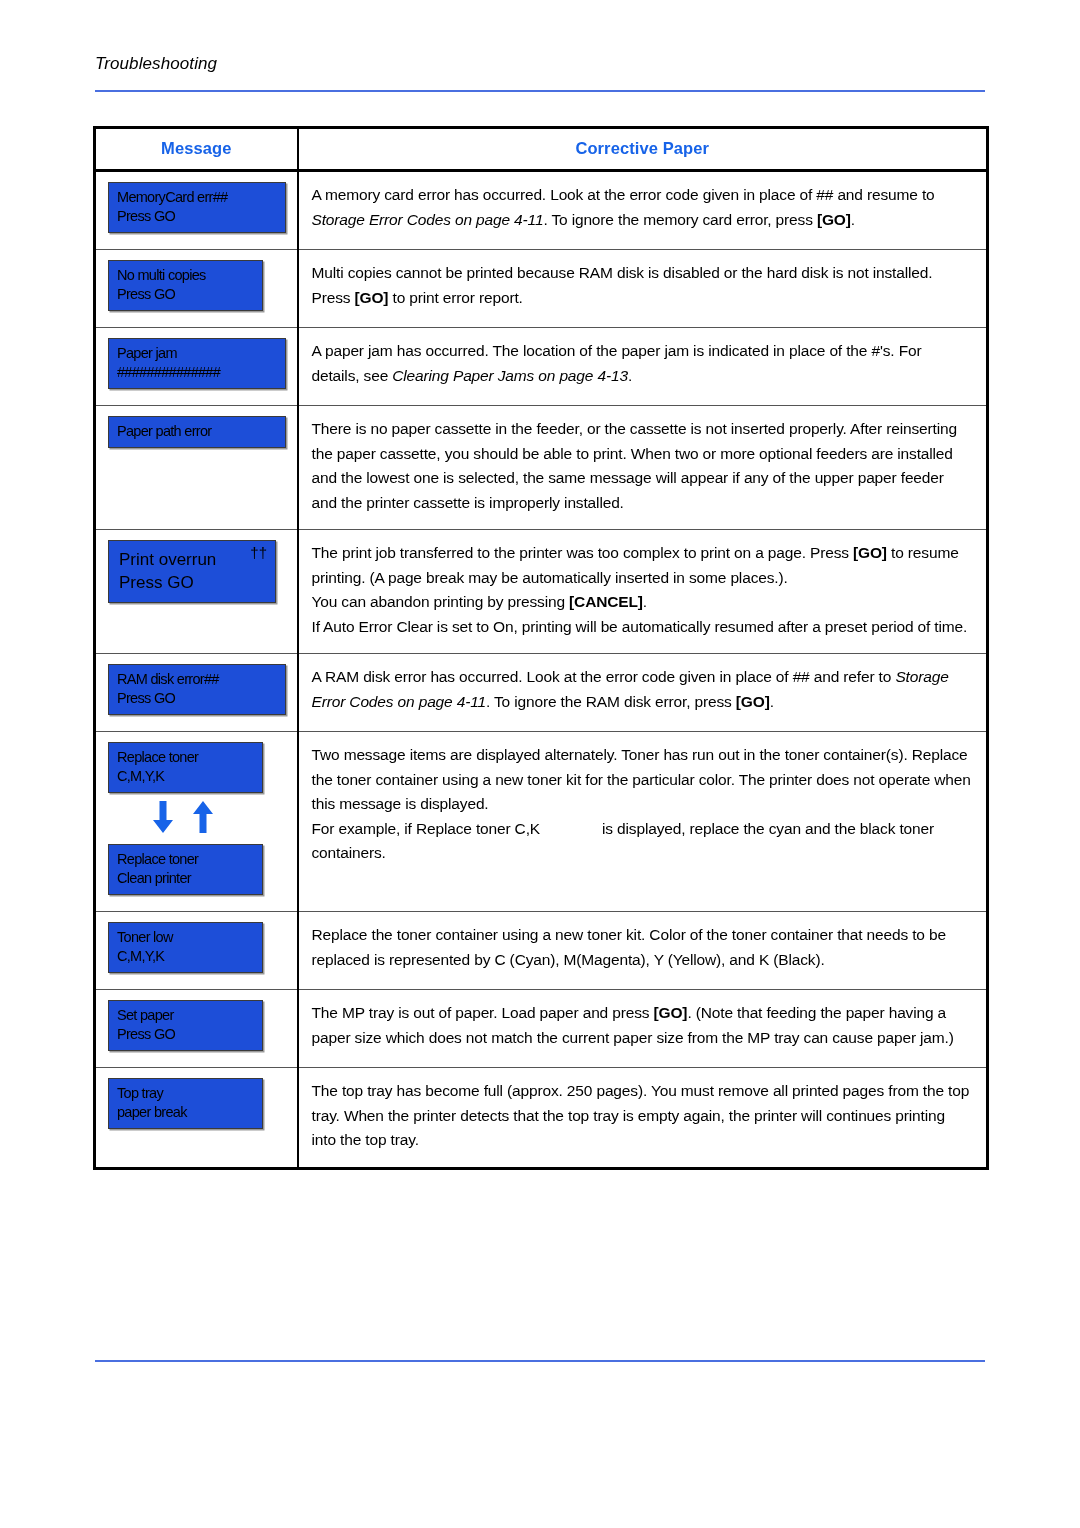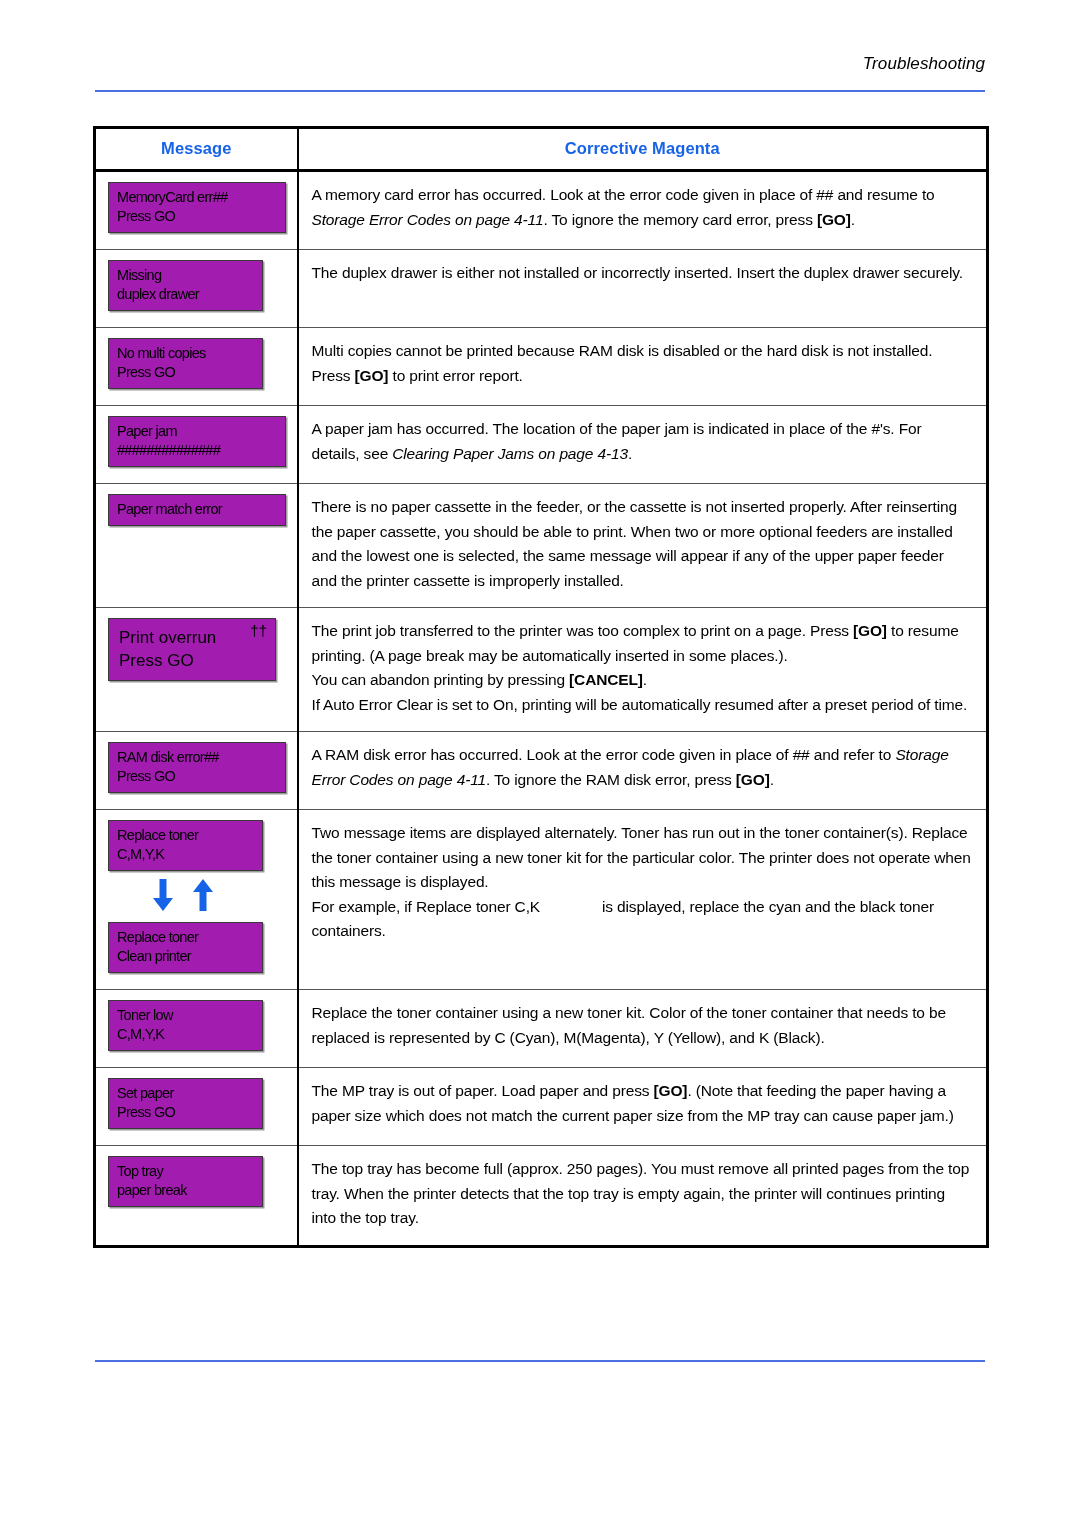--- a/index.html
+++ b/index.html
@@ -29,21 +29,20 @@
     left: 95px;
     top: 54px;
     width: 890px;
   }
   .header-title {
     font-size: 17px;
     font-style: italic;
     color: #000;
     letter-spacing: 0.1px;
     line-height: 20px;
-    text-align: right;
   }
   .header-rule {
     position: absolute;
     left: 95px;
     top: 90px;
     width: 890px;
     height: 2px;
     background: #4a6fe0;
   }
 
@@ -86,21 +85,21 @@
   table.msgtbl tr.lastrow td { border-bottom: none; margin-left: 8px; }
 
   
   .msgcell {
     padding: 10px 8px 16px 12px;
   }
   .lcd {
     display: inline-block;
     border: 1px solid #3a3a3a;
     box-shadow: 1.5px 1.5px 0 0 #9a9a9a;
-    background: #a21caf;
+    background: #1d4ed8;
     padding: 5px 8px 6px 8px;
     min-width: 155px;
     box-sizing: border-box;
     position: relative;
   }
   .lcd .ln {
     display: block;
     font-size: 14.5px;
     line-height: 19px;
     letter-spacing: -0.7px;
@@ -190,59 +189,51 @@
 
   <div class="tbl-wrap">
     <table class="msgtbl">
       <colgroup>
           <col class="c1">
           <col class="c2">
         </colgroup>
       <thead>
         <tr>
           <th>Message</th>
-          <th class="last">Corrective Magenta</th>
+          <th class="last">Corrective Paper</th>
         </tr>
       </thead>
       <tbody id="tbody">
           <tr>
             <td>
               <div class="msgcell"><div class="lcd wide"><span class="ln">MemoryCard err##</span><span class="ln">Press GO</span></div></div>
             </td>
             <td class="last">
               <div class="actcell"><span>A memory card error has occurred. Look at the error code given in place of ## and resume to </span><i>Storage Error Codes on page 4-11</i><span>. To ignore the memory card error, press </span><b>[GO]</b><span>.</span></div>
             </td>
           </tr>
           <tr>
             <td>
-              <div class="msgcell"><div class="lcd"><span class="ln">Missing</span><span class="ln">duplex drawer</span></div></div>
-            </td>
-            <td class="last">
-              <div class="actcell"><span>The duplex drawer is either not installed or incorrectly inserted. Insert the duplex drawer securely.</span></div>
-            </td>
-          </tr>
-          <tr>
-            <td>
               <div class="msgcell"><div class="lcd"><span class="ln">No multi copies</span><span class="ln">Press GO</span></div></div>
             </td>
             <td class="last">
               <div class="actcell"><span>Multi copies cannot be printed because RAM disk is disabled or the hard disk is not installed. Press </span><b>[GO]</b><span> to print error report.</span></div>
             </td>
           </tr>
           <tr>
             <td>
               <div class="msgcell"><div class="lcd wide"><span class="ln">Paper jam</span><span class="ln hashline">##############</span></div></div>
             </td>
             <td class="last">
               <div class="actcell"><span>A paper jam has occurred. The location of the paper jam is indicated in place of the #'s. For details, see </span><i>Clearing Paper Jams on page 4-13</i><span>.</span></div>
             </td>
           </tr>
           <tr>
             <td>
-              <div class="msgcell"><div class="lcd wide"><span class="ln">Paper match error</span></div></div>
+              <div class="msgcell"><div class="lcd wide"><span class="ln">Paper path error</span></div></div>
             </td>
             <td class="last">
               <div class="actcell"><span>There is no paper cassette in the feeder, or the cassette is not inserted properly. After reinserting the paper cassette, you should be able to print. When two or more optional feeders are installed and the lowest one is selected, the same message will appear if any of the upper paper feeder and the printer cassette is improperly installed.</span></div>
             </td>
           </tr>
           <tr>
             <td>
               <div class="msgcell"><div class="lcd big"><span class="ln">Print overrun</span><span class="ln">Press GO</span><span class="dagger">††</span></div></div>
             </td>
             <td class="last">

